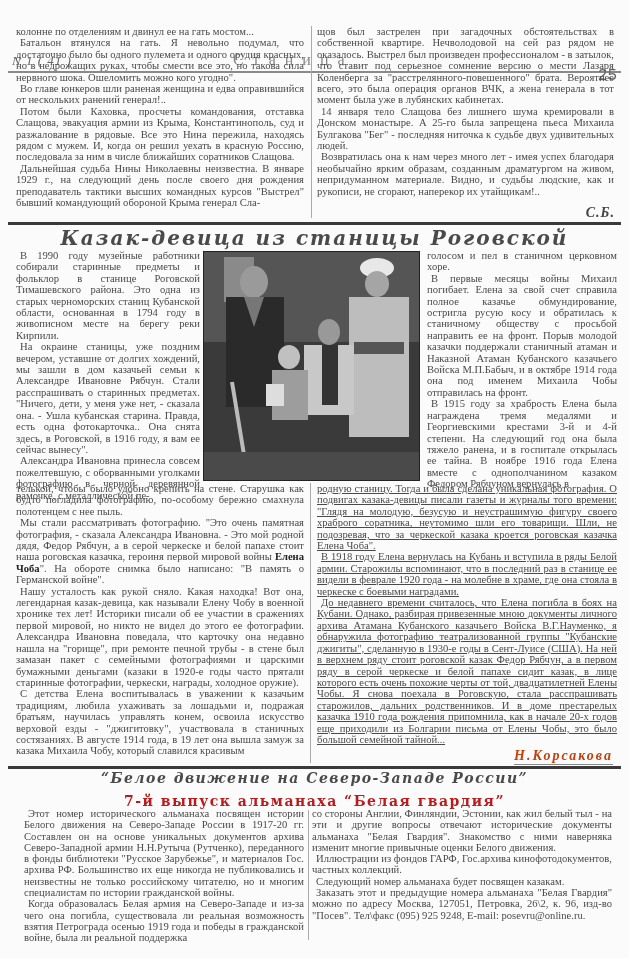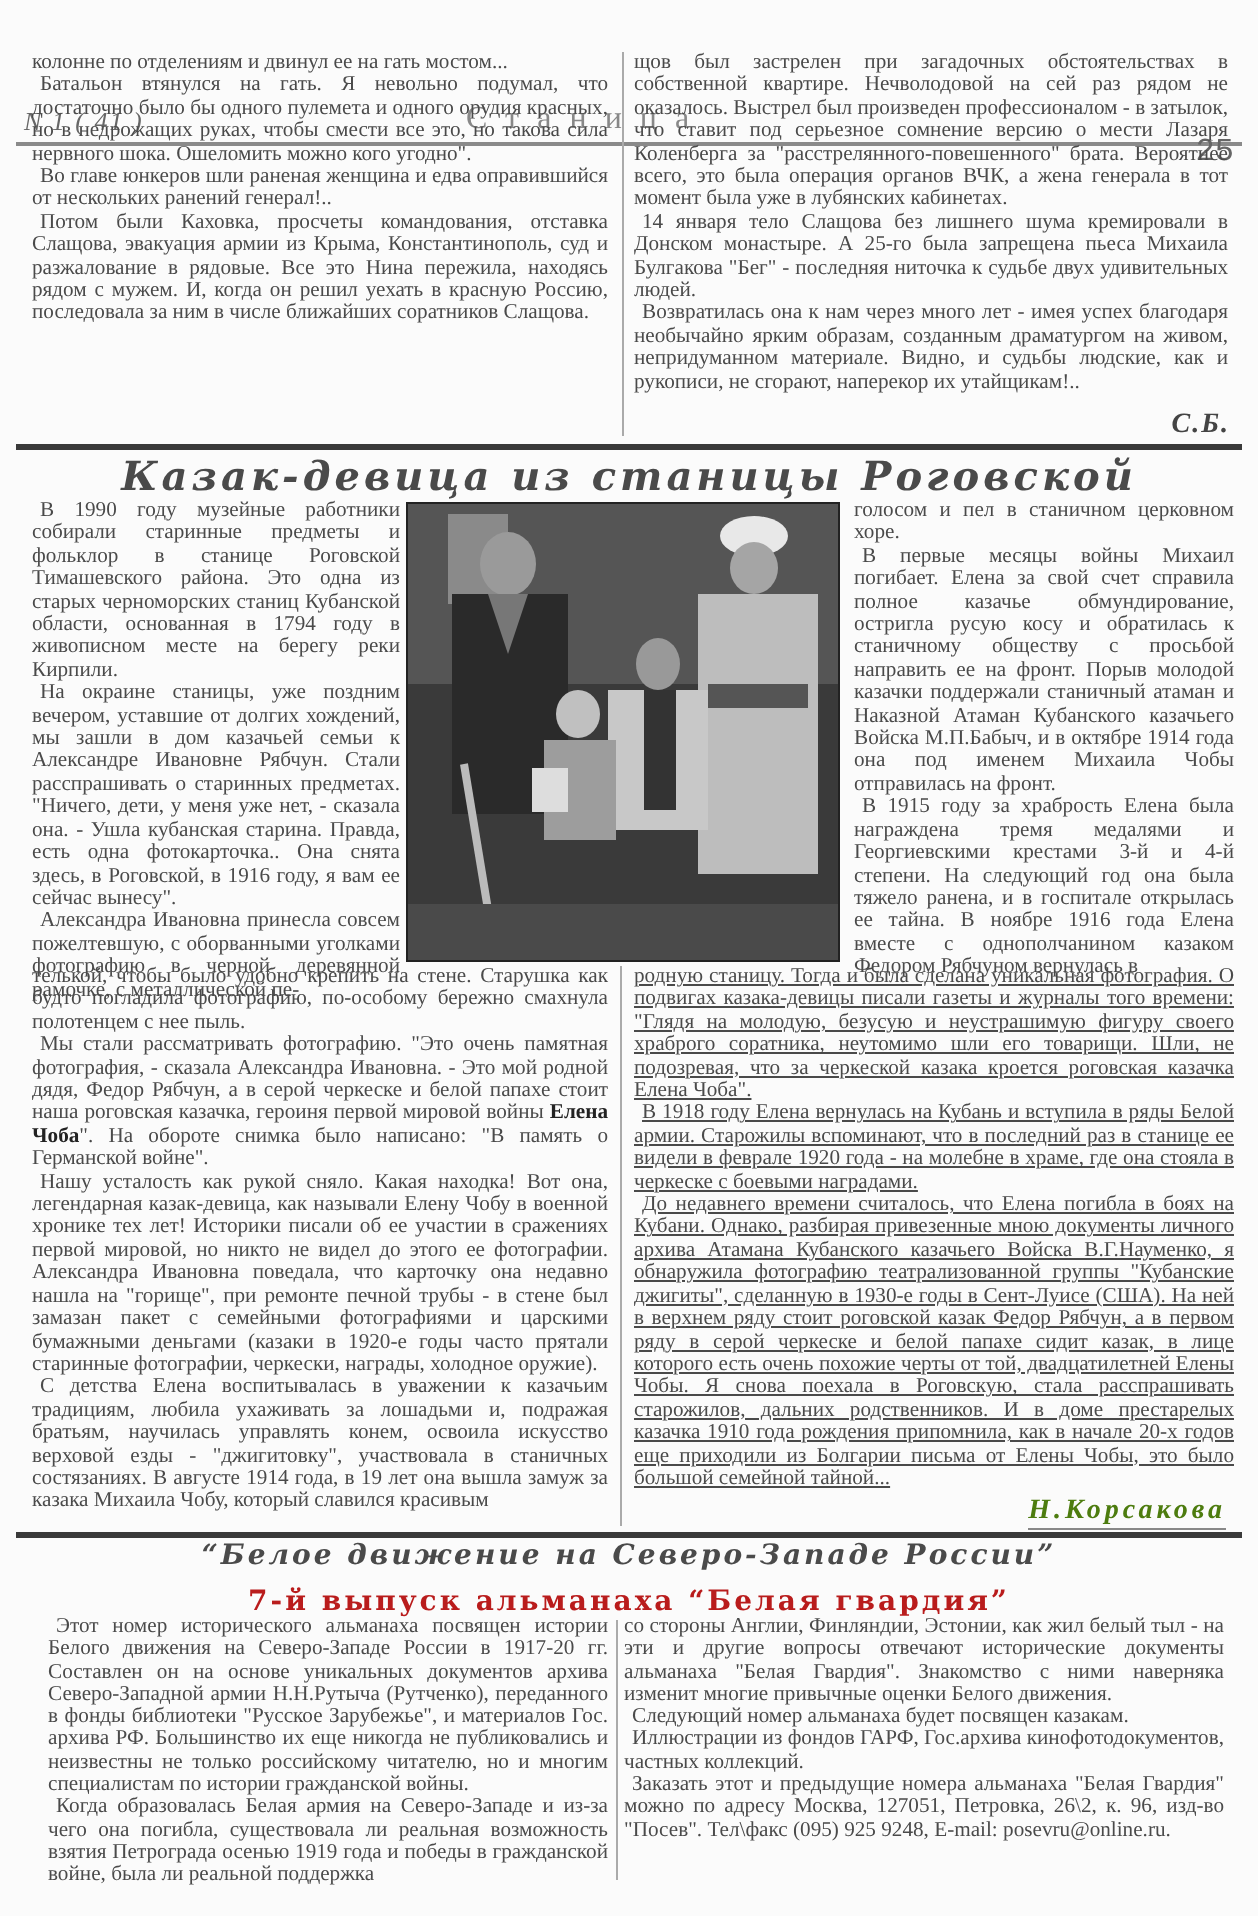--- a/index.html
+++ b/index.html
@@ -34,21 +34,21 @@
   .h1 { top: 226px; font-size: 20px; letter-spacing: 2px; }
 
   .art-left-top { left: 16px; top: 250px; width: 184px; height: 235px; }
   .art-left-bottom { left: 16px; top: 483px; width: 288px; height: 280px; }
   .art-right-top { left: 427px; top: 250px; width: 190px; height: 228px; }
   .art-right-bottom { left: 317px; top: 483px; width: 300px; height: 265px; text-decoration: underline; }
 
   .photo { position: absolute; left: 203px; top: 251px; width: 215px; height: 228px; background: #2b2b2b; overflow: hidden; border: 1px solid #222; }
   .photo svg { width: 100%; height: 100%; display: block; }
 
-  .sig2 { position: absolute; right: 16px; top: 748px; font-weight: bold; font-style: italic; font-size: 14px; color: #4d7c0f; letter-spacing: 2px; border-bottom: 1px solid #888; }
+  .sig2 { position: absolute; right: 16px; top: 748px; font-weight: bold; font-style: italic; font-size: 14px; color: #c2410c; letter-spacing: 2px; border-bottom: 1px solid #888; }
 
   .h2 { top: 770px; font-size: 14px; letter-spacing: 1.5px; }
   .subhead { position: absolute; left: 0; right: 0; top: 793px; text-align: center; font-weight: bold; font-size: 14px; color: #b91c1c; letter-spacing: 1.5px; font-family: "DejaVu Serif", serif; }
 
   .ad-left { left: 24px; top: 808px; width: 280px; height: 140px; font-size: 10.6px; line-height: 11.3px; }
   .ad-right { left: 312px; top: 808px; width: 300px; height: 140px; font-size: 10.6px; line-height: 11.3px; }
 </style>
 </head>
 <body>
 
@@ -58,20 +58,21 @@
     <span class="issue-num">N 1 ( 41 )</span>
     <span class="paper-name">Станица</span>
     <span class="page-num">25</span>
   </div>
 
   <div class="col top-left">
     <p class="cont">колонне по отделениям и двинул ее на гать мостом...</p>
     <p>Батальон втянулся на гать. Я невольно подумал, что достаточно было бы одного пулемета и одного орудия красных, но в недрожащих руках, чтобы смести все это, но такова сила нервного шока. Ошеломить можно кого угодно".</p>
     <p>Во главе юнкеров шли раненая женщина и едва оправившийся от нескольких ранений генерал!..</p>
     <p>Потом были Каховка, просчеты командования, отставка Слащова, эвакуация армии из Крыма, Константинополь, суд и разжалование в рядовые. Все это Нина пережила, находясь рядом с мужем. И, когда он решил уехать в красную Россию, последовала за ним в числе ближайших соратников Слащова.</p>
+    <p>Дальнейшая судьба Нины Николаевны неизвестна. В январе 1929 г., на следующий день после своего дня рождения преподаватель тактики высших командных курсов "Выстрел" бывший командующий обороной Крыма генерал Сла-</p>
   </div>
   <div class="col-divider" style="left:311px; top:26px; height:192px;"></div>
   <div class="col top-right">
     <p class="cont">щов был застрелен при загадочных обстоятельствах в собственной квартире. Нечволодовой на сей раз рядом не оказалось. Выстрел был произведен профессионалом - в затылок, что ставит под серьезное сомнение версию о мести Лазаря Коленберга за "расстрелянного-повешенного" брата. Вероятнее всего, это была операция органов ВЧК, а жена генерала в тот момент была уже в лубянских кабинетах.</p>
     <p>14 января тело Слащова без лишнего шума кремировали в Донском монастыре. А 25-го была запрещена пьеса Михаила Булгакова "Бег" - последняя ниточка к судьбе двух удивительных людей.</p>
     <p>Возвратилась она к нам через много лет - имея успех благодаря необычайно ярким образам, созданным драматургом на живом, непридуманном материале. Видно, и судьбы людские, как и рукописи, не сгорают, наперекор их утайщикам!..</p>
   </div>
   <div class="sig">С.Б.</div>
 
   <div class="rule-thick" style="top:222px;"></div>
@@ -137,18 +138,18 @@
   <div class="headline h2">“Белое движение на Северо-Западе России”</div>
   <div class="subhead">7-й выпуск альманаха “Белая гвардия”</div>
 
   <div class="col ad-left">
     <p>Этот номер исторического альманаха посвящен истории Белого движения на Северо-Западе России в 1917-20 гг. Составлен он на основе уникальных документов архива Северо-Западной армии Н.Н.Рутыча (Рутченко), переданного в фонды библиотеки "Русское Зарубежье", и материалов Гос. архива РФ. Большинство их еще никогда не публиковались и неизвестны не только российскому читателю, но и многим специалистам по истории гражданской войны.</p>
     <p>Когда образовалась Белая армия на Северо-Западе и из-за чего она погибла, существовала ли реальная возможность взятия Петрограда осенью 1919 года и победы в гражданской войне, была ли реальной поддержка</p>
   </div>
   <div class="col-divider" style="left:308px; top:810px; height:130px;"></div>
   <div class="col ad-right">
     <p class="cont">со стороны Англии, Финляндии, Эстонии, как жил белый тыл - на эти и другие вопросы отвечают исторические документы альманаха "Белая Гвардия". Знакомство с ними наверняка изменит многие привычные оценки Белого движения.</p>
+    <p>Иллюстрации из фондов ГАРФ, Гос.архива кинофотодокументов, частных коллекций.</p>
     <p>Следующий номер альманаха будет посвящен казакам.</p>
-    <p>Иллюстрации из фондов ГАРФ, Гос.архива кинофотодокументов, частных коллекций.</p>
     <p>Заказать этот и предыдущие номера альманаха "Белая Гвардия" можно по адресу Москва, 127051, Петровка, 26\2, к. 96, изд-во "Посев". Тел\факс (095) 925 9248, E-mail: posevru@online.ru.</p>
   </div>
 
 </div>
 
 </body></html>

